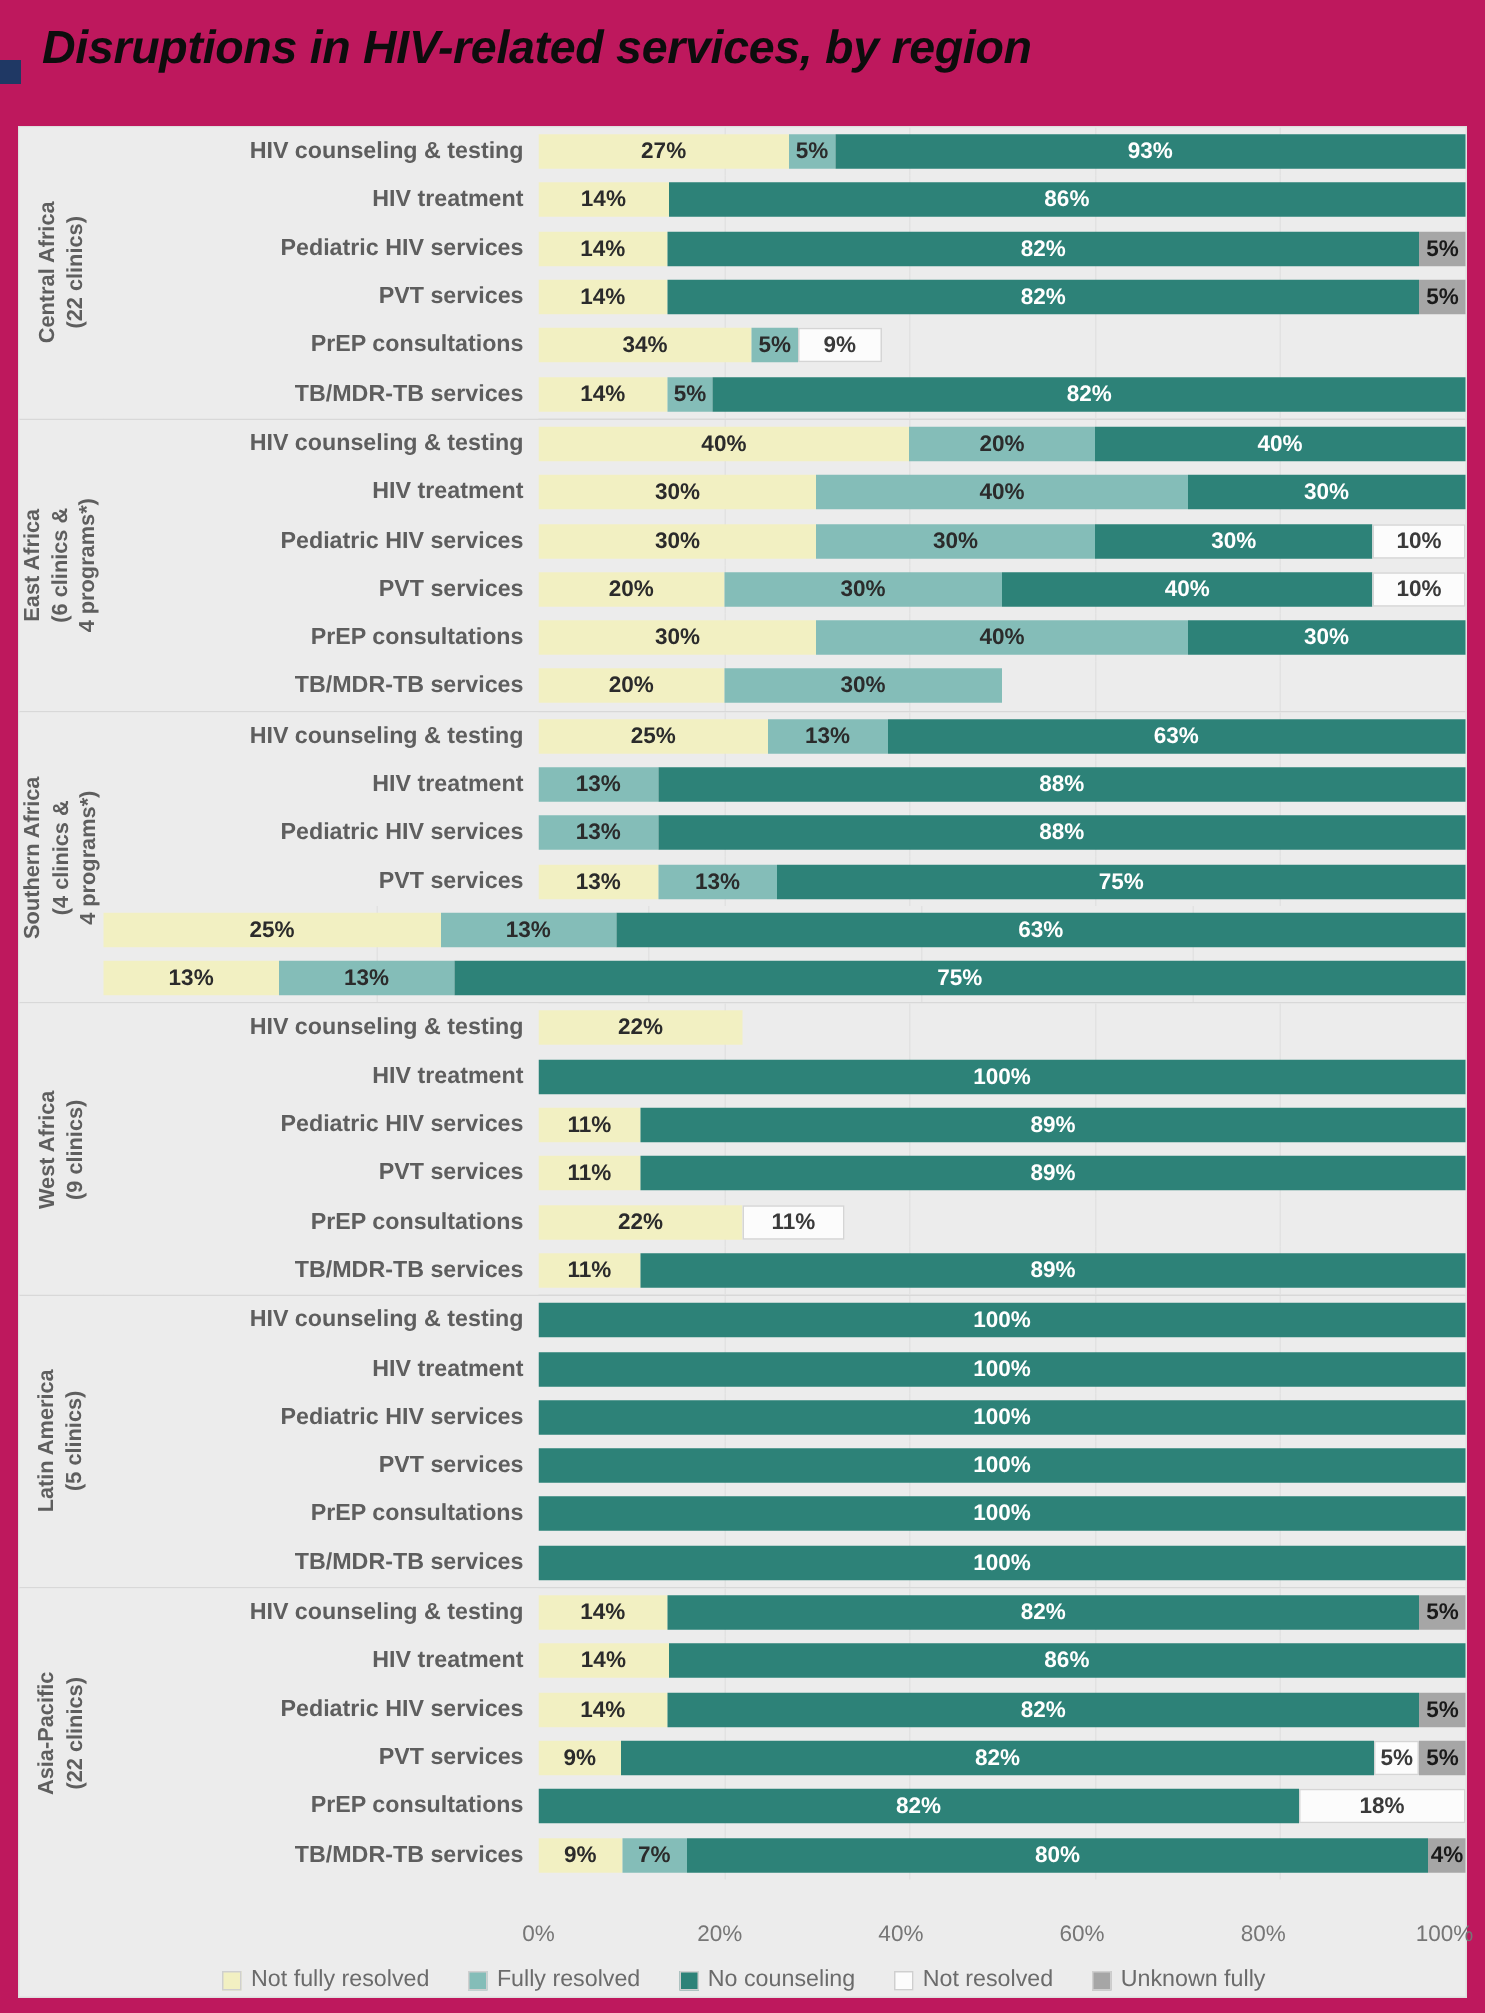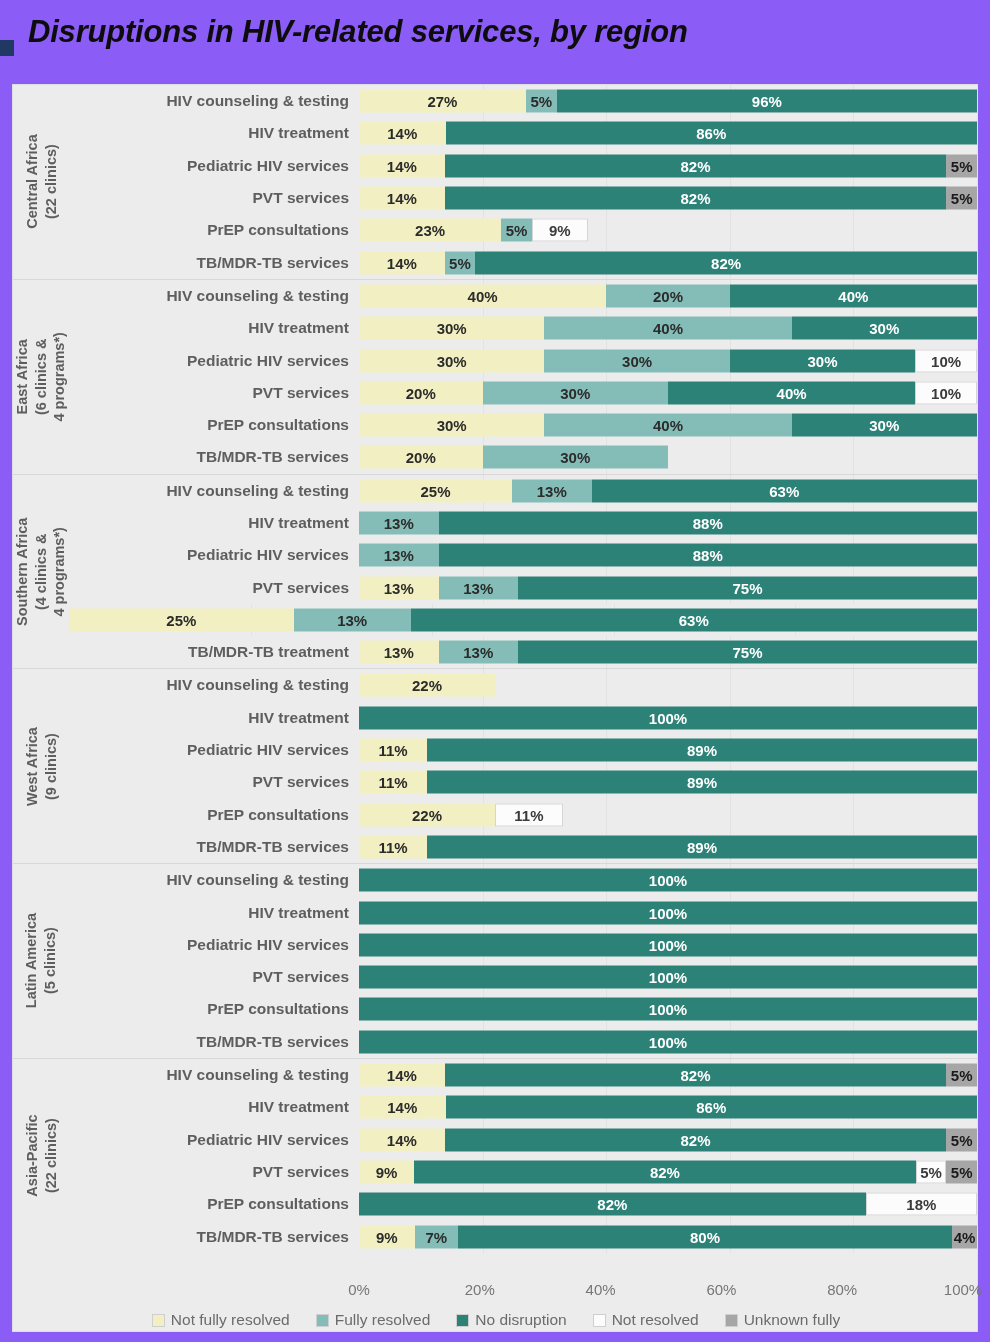--- a/index.html
+++ b/index.html
@@ -3,21 +3,21 @@
 <meta charset="utf-8">
 <style>
   * { box-sizing: border-box; margin: 0; padding: 0; }
   html, body {
     width: 990px; height: 1342px;
     background: #eceeec;
     font-family: "Liberation Sans", sans-serif;
     overflow: hidden;
   }
 
-  #root { position: relative; width: 990px; height: 1342px; background: #8b5cf6; }
+  #root { position: relative; width: 990px; height: 1342px; background: #be185d; }
 
   
   .header { position: relative; height: 76px; }
   .accent-square {
     position: absolute; left: 0px; top: 40px;
     width: 14px; height: 16px; background: #1f3864;
   }
   .title {
     position: absolute; left: 28px; top: 14px;
     font-size: 31px; font-weight: bold; font-style: italic;
@@ -164,21 +164,21 @@
                 <div class="gridlines">
                   <i style="left: 20%;"></i>
                   <i style="left: 40%;"></i>
                   <i style="left: 60%;"></i>
                   <i style="left: 80%;"></i>
                   <i style="left: 100%;"></i>
                 </div>
                 <div class="bar">
                   <div class="seg nfr" style="width: 27%;">27%</div>
                   <div class="seg fr" style="width: 5%;">5%</div>
-                  <div class="seg nd" style="width: 68%;">96%</div>
+                  <div class="seg nd" style="width: 68%;">93%</div>
                 </div>
               </div>
             </div>
             <div class="row">
               <div class="row-label">HIV treatment</div>
               <div class="track">
                 <div class="gridlines">
                   <i style="left: 20%;"></i>
                   <i style="left: 40%;"></i>
                   <i style="left: 60%;"></i>
@@ -229,21 +229,21 @@
               <div class="row-label">PrEP consultations</div>
               <div class="track">
                 <div class="gridlines">
                   <i style="left: 20%;"></i>
                   <i style="left: 40%;"></i>
                   <i style="left: 60%;"></i>
                   <i style="left: 80%;"></i>
                   <i style="left: 100%;"></i>
                 </div>
                 <div class="bar">
-                  <div class="seg nfr" style="width: 23%;">23%</div>
+                  <div class="seg nfr" style="width: 23%;">34%</div>
                   <div class="seg fr" style="width: 5%;">5%</div>
                   <div class="seg np" style="width: 9%;">9%</div>
                 </div>
               </div>
             </div>
             <div class="row">
               <div class="row-label">TB/MDR-TB services</div>
               <div class="track">
                 <div class="gridlines">
                   <i style="left: 20%;"></i>
@@ -452,21 +452,20 @@
                   <i style="left: 100%;"></i>
                 </div>
                 <div class="bar">
                   <div class="seg nfr" style="width: 25%;">25%</div>
                   <div class="seg fr" style="width: 13%;">13%</div>
                   <div class="seg nd" style="width: 63%;">63%</div>
                 </div>
               </div>
             </div>
             <div class="row">
-              <div class="row-label">TB/MDR-TB treatment</div>
               <div class="track">
                 <div class="gridlines">
                   <i style="left: 20%;"></i>
                   <i style="left: 40%;"></i>
                   <i style="left: 60%;"></i>
                   <i style="left: 80%;"></i>
                   <i style="left: 100%;"></i>
                 </div>
                 <div class="bar">
                   <div class="seg nfr" style="width: 13%;">13%</div>
@@ -797,21 +796,21 @@
         <div class="legend-item">
           <span class="swatch" style="background: rgb(242, 240, 194);"></span>
           <span class="legend-label">Not fully resolved</span>
         </div>
         <div class="legend-item">
           <span class="swatch" style="background: rgb(132, 189, 184);"></span>
           <span class="legend-label">Fully resolved</span>
         </div>
         <div class="legend-item">
           <span class="swatch" style="background: rgb(45, 130, 120);"></span>
-          <span class="legend-label">No disruption</span>
+          <span class="legend-label">No counseling</span>
         </div>
         <div class="legend-item">
           <span class="swatch" style="background: rgb(252, 252, 252);"></span>
           <span class="legend-label">Not resolved</span>
         </div>
         <div class="legend-item">
           <span class="swatch" style="background: rgb(166, 166, 166);"></span>
           <span class="legend-label">Unknown fully</span>
         </div>
       </div>

